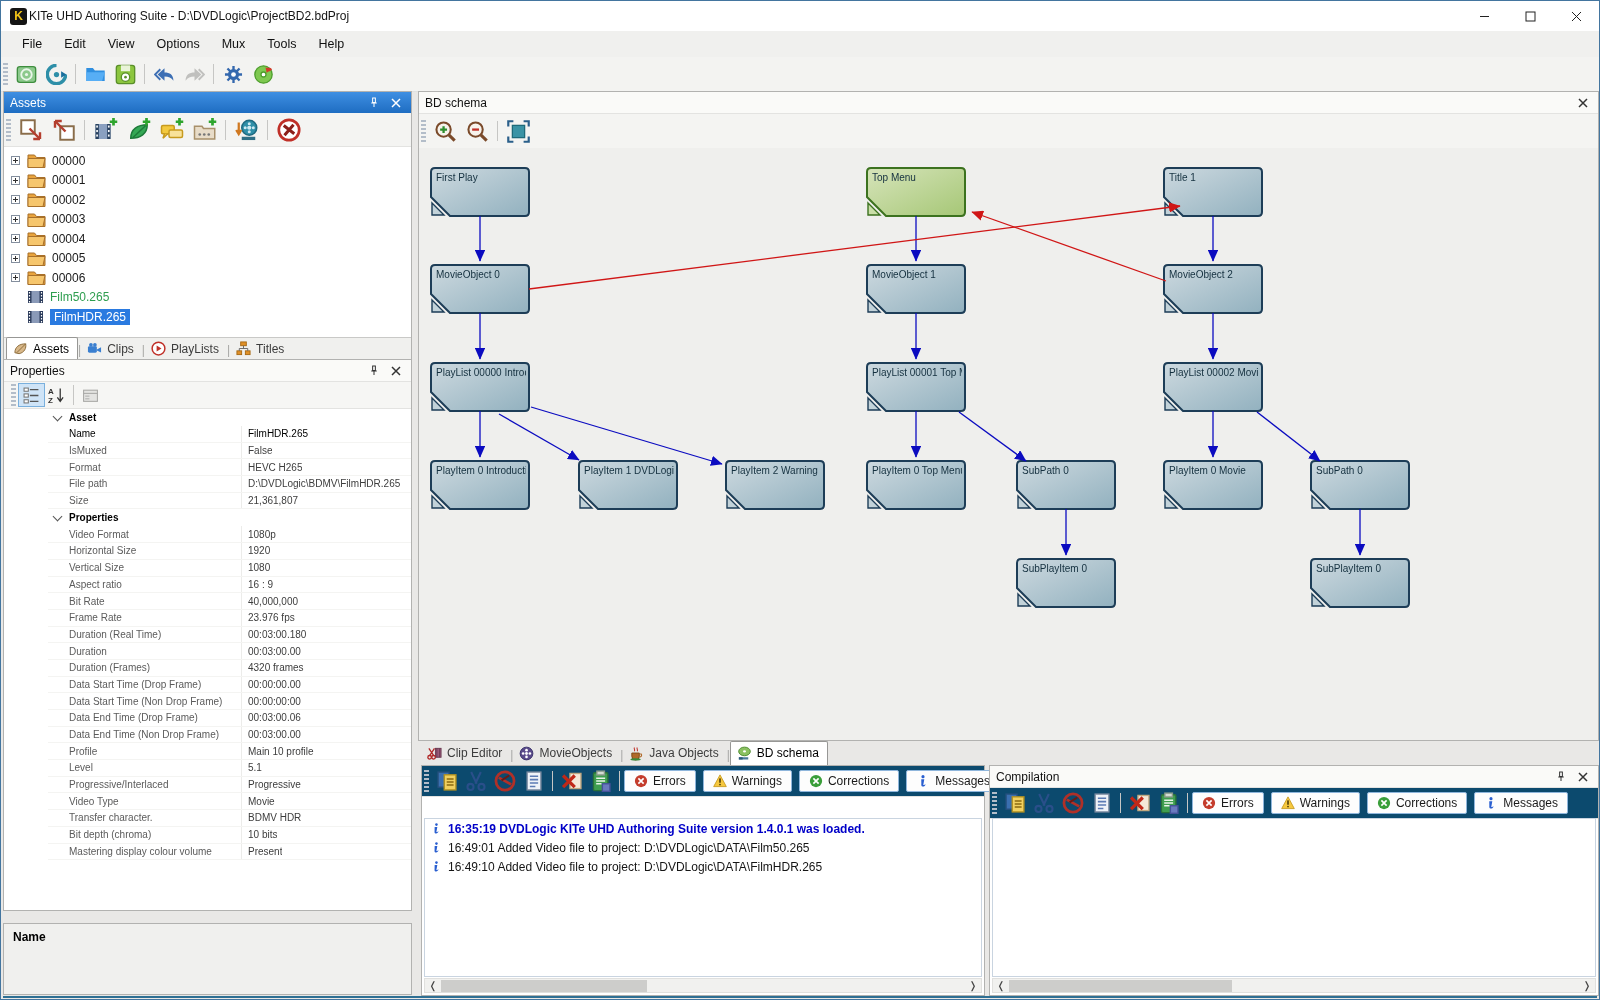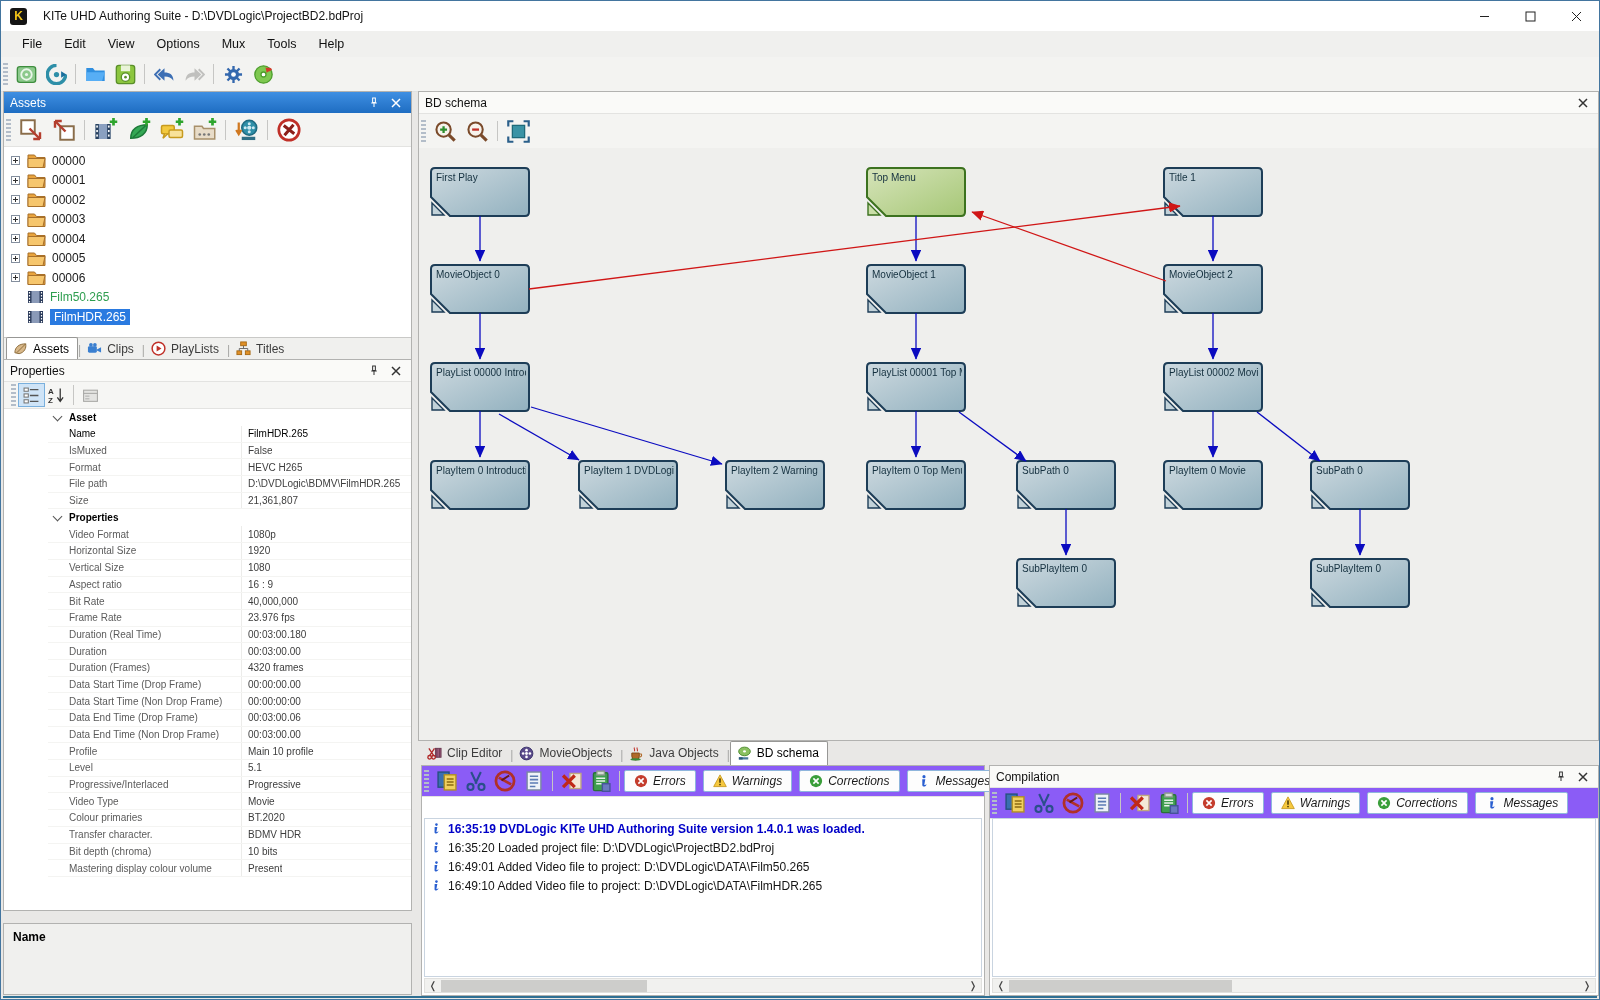--- a/index.html
+++ b/index.html
@@ -3,21 +3,21 @@
 <meta charset="utf-8">
 <style>
   html,body{margin:0;padding:0;background:#d8d8d8;}
   .window{position:relative;width:1600px;height:1000px;background:#e9e8e6;border:1px solid #43759f;
     box-sizing:border-box;font-family:"Liberation Sans","DejaVu Sans",sans-serif;overflow:hidden;
     -webkit-font-smoothing:antialiased;}
   
   .titlebar{position:absolute;left:0;top:0;right:0;height:30px;background:#ffffff;display:flex;align-items:center;}
   .app-icon{width:17px;height:17px;margin-left:9px;background:#141414;border-radius:3px;color:#f2c417;
     font-weight:bold;font-size:12px;display:flex;align-items:center;justify-content:center;flex:0 0 auto;}
-  .title-text{margin-left:16px;font-size:12px;color:#141414;white-space:nowrap;}
+  .title-text{margin-left:2px;font-size:12px;color:#141414;white-space:nowrap;}
   .win-controls{margin-left:auto;display:flex;height:100%;}
   .win-btn{width:46px;display:flex;align-items:center;justify-content:center;color:#222;}
   .win-btn svg{width:11px;height:11px;}
   
   .menubar{position:absolute;top:30px;left:0;right:0;height:26px;background:#f0f0ee;display:flex;
     align-items:center;padding-left:10px;font-size:12.5px;color:#111;}
   .menu-item{padding:4px 11px;}
   
   .grip{width:5px;height:22px;margin:0 3px 0 2px;flex:0 0 auto;
     background:repeating-linear-gradient(to bottom,#b3bdc9 0 2px,transparent 2px 4px);}
@@ -73,21 +73,21 @@
   .schema-toolbar{height:34px;background:#f4f4f2;display:flex;align-items:center;border-bottom:1px solid #e3e3e1;}
   .schema-toolbar .tbtn{width:32px;height:30px;}
   .schema-toolbar .tbtn svg{width:23px;height:23px;}
   .schema-canvas{position:absolute;left:0;right:0;top:56px;bottom:0;background:#efefed;}
   .schema-canvas svg{display:block;}
   
   .bottom-tabs{position:absolute;left:420px;top:741px;height:23px;display:flex;align-items:flex-end;
     font-size:12px;}
   .bottom-tabs .tab{height:18px;}
   
-  .mini-toolbar{height:30px;background:#8b5cf6;display:flex;align-items:center;border-bottom:1px solid #e3e3e1;font-style:italic;}
+  .mini-toolbar{height:30px;background:#0c4a6e;display:flex;align-items:center;border-bottom:1px solid #e3e3e1;}
   .mini-toolbar .tbtn{width:29px;height:27px;}
   .mini-toolbar .tbtn svg{width:22px;height:22px;}
   .filter-btn{display:flex;align-items:center;gap:5px;border:1px solid #8fb6dc;background:#fdfdfd;
     border-radius:2px;padding:3px 9px;font-size:12px;color:#1a1a1a;margin-right:7px;flex:0 0 auto;}
   .filter-btn svg{width:14px;height:14px;}
   .panel-content{position:absolute;left:2px;right:2px;top:52px;bottom:18px;background:#fff;
     border:1px solid #c9d4e0;overflow:hidden;}
   .log-line{display:flex;align-items:center;gap:6px;padding:1px 5px;font-size:12px;color:#151515;height:17px;white-space:nowrap;}
   .log-line svg{width:12px;height:13px;flex:0 0 auto;}
   .log-line.em{color:#0000c8;font-weight:bold;}
@@ -659,24 +659,20 @@
         </div>
         <div class="prow">
           <span class="plabel">Progressive/Interlaced</span>
           <span class="pvalue">Progressive</span>
         </div>
         <div class="prow">
           <span class="plabel">Video Type</span>
           <span class="pvalue">Movie</span>
         </div>
         <div class="prow">
-          <span class="plabel">Colour primaries</span>
-          <span class="pvalue">BT.2020</span>
-        </div>
-        <div class="prow">
           <span class="plabel">Transfer character.</span>
           <span class="pvalue">BDMV HDR</span>
         </div>
         <div class="prow">
           <span class="plabel">Bit depth (chroma)</span>
           <span class="pvalue">10 bits</span>
         </div>
         <div class="prow">
           <span class="plabel">Mastering display colour volume</span>
           <span class="pvalue">Present</span>
@@ -1075,29 +1071,20 @@
           </span>
           <span>16:35:19 DVDLogic KITe UHD Authoring Suite version 1.4.0.1 was loaded.</span>
         </div>
         <div class="log-line">
           <span class="ic" style="display:flex">
             <svg viewBox="0 0 16 16">
               <circle cx="8.6" cy="2.8" r="1.7" fill="#2a5fd0"></circle>
               <path d="M6.2 6h3.6l-1.3 6.6c.9.3 1.8 0 2.9-.9-.7 2.2-2.2 3.2-3.9 2.8-1.3-.3-1.7-1.4-1.4-3z" fill="#2a5fd0"></path>
             </svg>
           </span>
-          <span>16:35:20 Loaded project file: D:\DVDLogic\ProjectBD2.bdProj</span>
-        </div>
-        <div class="log-line">
-          <span class="ic" style="display:flex">
-            <svg viewBox="0 0 16 16">
-              <circle cx="8.6" cy="2.8" r="1.7" fill="#2a5fd0"></circle>
-              <path d="M6.2 6h3.6l-1.3 6.6c.9.3 1.8 0 2.9-.9-.7 2.2-2.2 3.2-3.9 2.8-1.3-.3-1.7-1.4-1.4-3z" fill="#2a5fd0"></path>
-            </svg>
-          </span>
           <span>16:49:01 Added Video file to project: D:\DVDLogic\DATA\Film50.265</span>
         </div>
         <div class="log-line">
           <span class="ic" style="display:flex">
             <svg viewBox="0 0 16 16">
               <circle cx="8.6" cy="2.8" r="1.7" fill="#2a5fd0"></circle>
               <path d="M6.2 6h3.6l-1.3 6.6c.9.3 1.8 0 2.9-.9-.7 2.2-2.2 3.2-3.9 2.8-1.3-.3-1.7-1.4-1.4-3z" fill="#2a5fd0"></path>
             </svg>
           </span>
           <span>16:49:10 Added Video file to project: D:\DVDLogic\DATA\FilmHDR.265</span>

